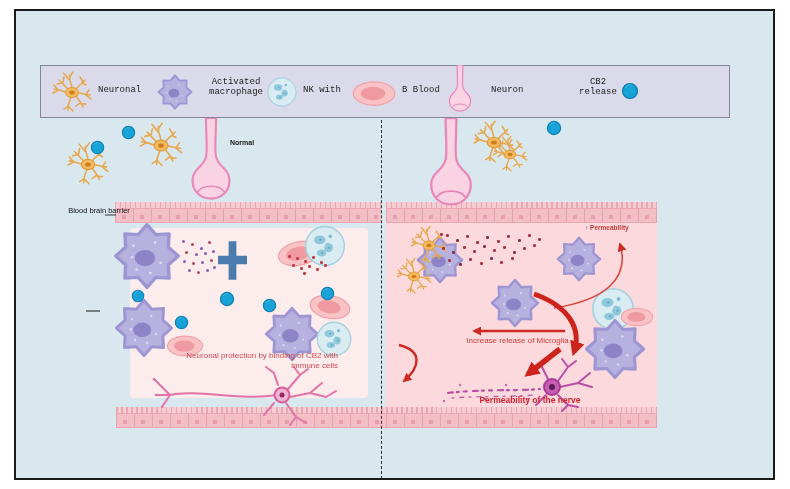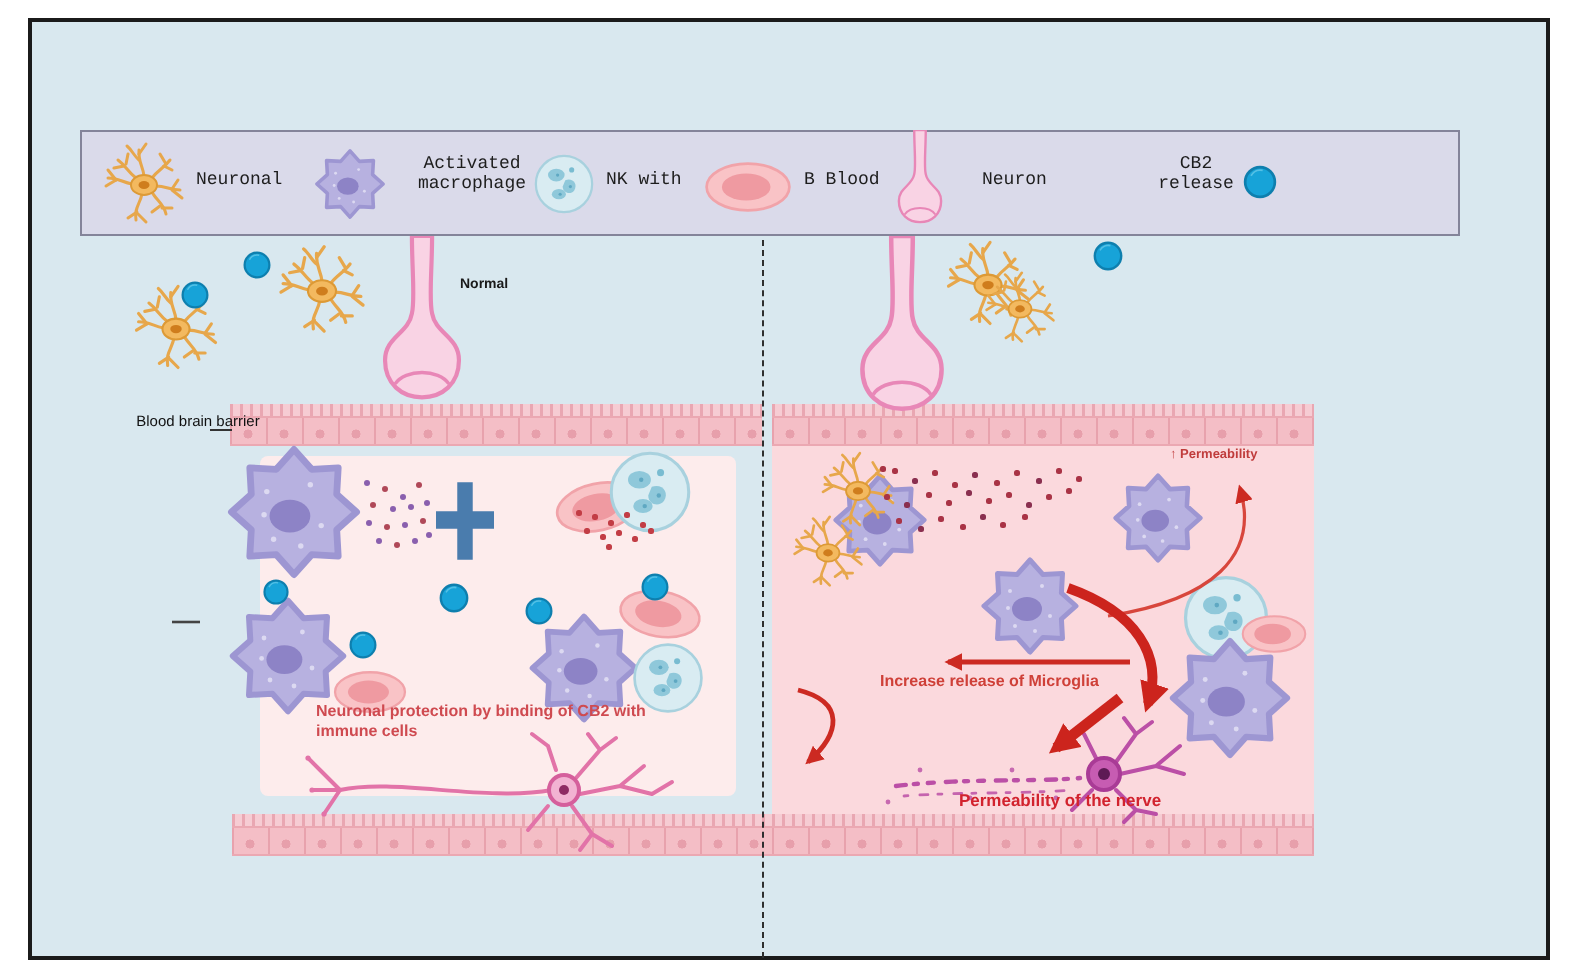--- a/index.html
+++ b/index.html
@@ -26,22 +26,22 @@
            border-left:1.5px dashed #2e2e2e;z-index:3;}
   
   .legend{position:absolute;left:40px;top:65px;width:690px;height:53px;background:#dadaea;
           border:1.5px solid #84849a;box-sizing:border-box;z-index:5;}
   .legend-label{position:absolute;font-size:9px;color:#1d1d1d;line-height:1.15;font-family:Liberation Mono, monospace;}
   
   .txt{position:absolute;z-index:6;}
   .t-normal{font-size:7px;font-weight:bold;color:#1a1a1a;}
   .t-bbb{width:64px;text-align:center;font-size:7.5px;color:#111;line-height:1.3;margin-left:27px;}
   .t-perm{font-size:6.5px;color:#c03c3c;font-weight:600;}
-  .t-protect{width:180px;text-align:left;font-size:8px;font-weight:700;color:#cf4a50;line-height:1.3;}
-  .t-increase{width:155px;text-align:left;font-size:8px;font-weight:700;color:#cf4038;}
+  .t-protect{width:180px;text-align:right;font-size:8px;font-weight:400;color:#cf4a50;line-height:1.3;}
+  .t-increase{width:155px;text-align:center;font-size:8px;font-weight:400;color:#cf4038;}
   .t-demyel{width:160px;text-align:center;font-size:8.5px;font-weight:bold;color:#d2232e;}
   
   .dots{position:absolute;width:3px;height:3px;border-radius:50%;z-index:5;}
   .dots.purple{background:#8a5fae;box-shadow:9px 3px 0 #b04858,18px 7px 0 #8a5fae,26px 1px 0 #b04858,
      3px 11px 0 #b04858,13px 13px 0 #8a5fae,22px 12px 0 #8a5fae,30px 10px 0 #8a5fae,
      1px 20px 0 #8a5fae,10px 22px 0 #b04858,19px 21px 0 #8a5fae,28px 19px 0 #b04858,
      6px 29px 0 #8a5fae,15px 31px 0 #b04858,24px 29px 0 #8a5fae,31px 26px 0 #8a5fae;}
   .dots.redsmall{width:2.5px;height:2.5px;background:#c23d45;box-shadow:8px 2px 0 #c23d45,16px 5px 0 #c23d45,
      24px 1px 0 #c23d45,32px 6px 0 #c23d45,4px 9px 0 #c23d45,12px 12px 0 #c23d45,
      20px 10px 0 #c23d45,28px 13px 0 #c23d45,36px 9px 0 #c23d45,15px 17px 0 #c23d45;}

